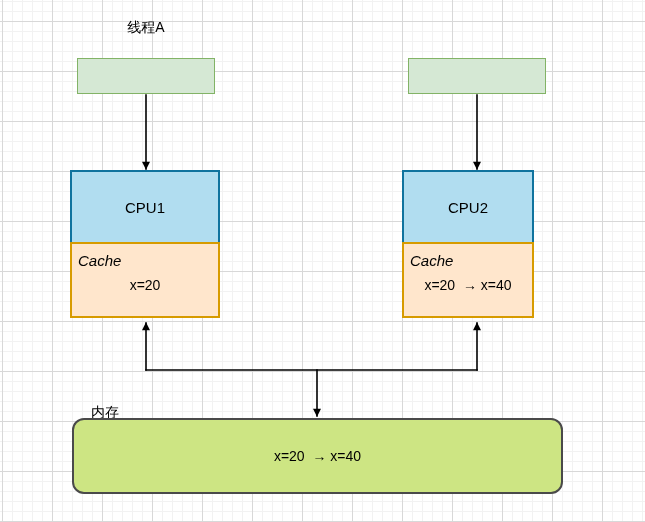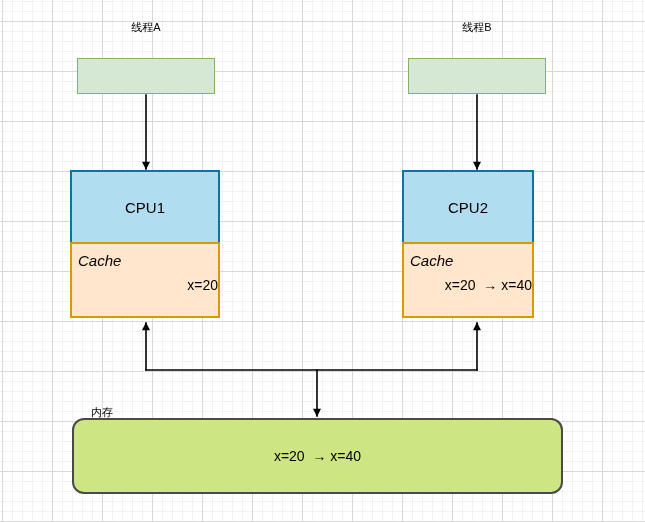--- a/index.html
+++ b/index.html
@@ -16,21 +16,21 @@
     background-color: #ffffff;
     background-image:
       linear-gradient(to right, #d8d8d8 1px, transparent 1px),
       linear-gradient(to bottom, #d8d8d8 1px, transparent 1px),
       linear-gradient(to right, #f2f2f2 1px, transparent 1px),
       linear-gradient(to bottom, #f2f2f2 1px, transparent 1px);
     background-size: 50px 50px, 50px 50px, 10px 10px, 10px 10px;
     background-position: 2px 21px, 2px 21px, 2px 1px, 2px 1px;
   }
   .abs { position: absolute; box-sizing: border-box; }
-  .shape-label { font-size: 11px; line-height: 16px; }
+  .shape-label { font-size: 14px; line-height: 16px; }
 
   .thread-label { width: 138px; top: 19px; text-align: center; }
   .thread-box {
     width: 138px; height: 36px; top: 58px;
     background: var(--thread-fill, #d5e8d4);
     border: 1.5px solid var(--thread-border, #82b366);
   }
   #thread-a-label, #thread-a-box { left: 77px; }
   #thread-b-label, #thread-b-box { left: 408px; }
 
@@ -47,21 +47,21 @@
   }
   .cpu-cache {
     box-sizing: border-box;
     position: relative;
     height: 76px;
     margin-top: -2px;
     background: var(--cache-fill, #ffe6cc);
     border: 2px solid var(--cache-border, #d79b00);
   }
   .cache-label { position: absolute; left: 6px; top: 8px; font-size: 15px; font-style: italic; }
-  .cache-value { position: absolute; left: 0; right: 0; top: 33px; text-align: right; font-size: 14px; white-space: pre; }
+  .cache-value { position: absolute; left: 0; right: 0; top: 33px; text-align: center; font-size: 14px; white-space: pre; }
 
   #memory-label { left: 91px; top: 404px; }
   #memory-box {
     left: 72px; top: 418px; width: 491px; height: 76px;
     background: var(--memory-fill, #cde583);
     border: 2px solid var(--memory-border, #4a4a4a);
     border-radius: 12px;
     display: flex; align-items: center; justify-content: center;
     font-size: 14px; white-space: pre;
   }
@@ -77,21 +77,20 @@
     stroke-linecap: square;
   }
   svg.connectors marker path { fill: var(--arrow, #000000); }
 </style>
 </head>
 <body>
 
 <div class="canvas">
 
   <div id="thread-a-label" class="abs shape-label thread-label">线程A</div>
-  <div id="thread-b-label" class="abs shape-label thread-label">线程B</div>
 
   <div id="thread-a-box" class="abs thread-box"></div>
   <div id="thread-b-box" class="abs thread-box"></div>
 
   <div id="cpu1" class="abs cpu">
     <div class="cpu-core">
       <span>CPU1</span>
     </div>
     <div class="cpu-cache">
       <span class="cache-label">Cache</span>

